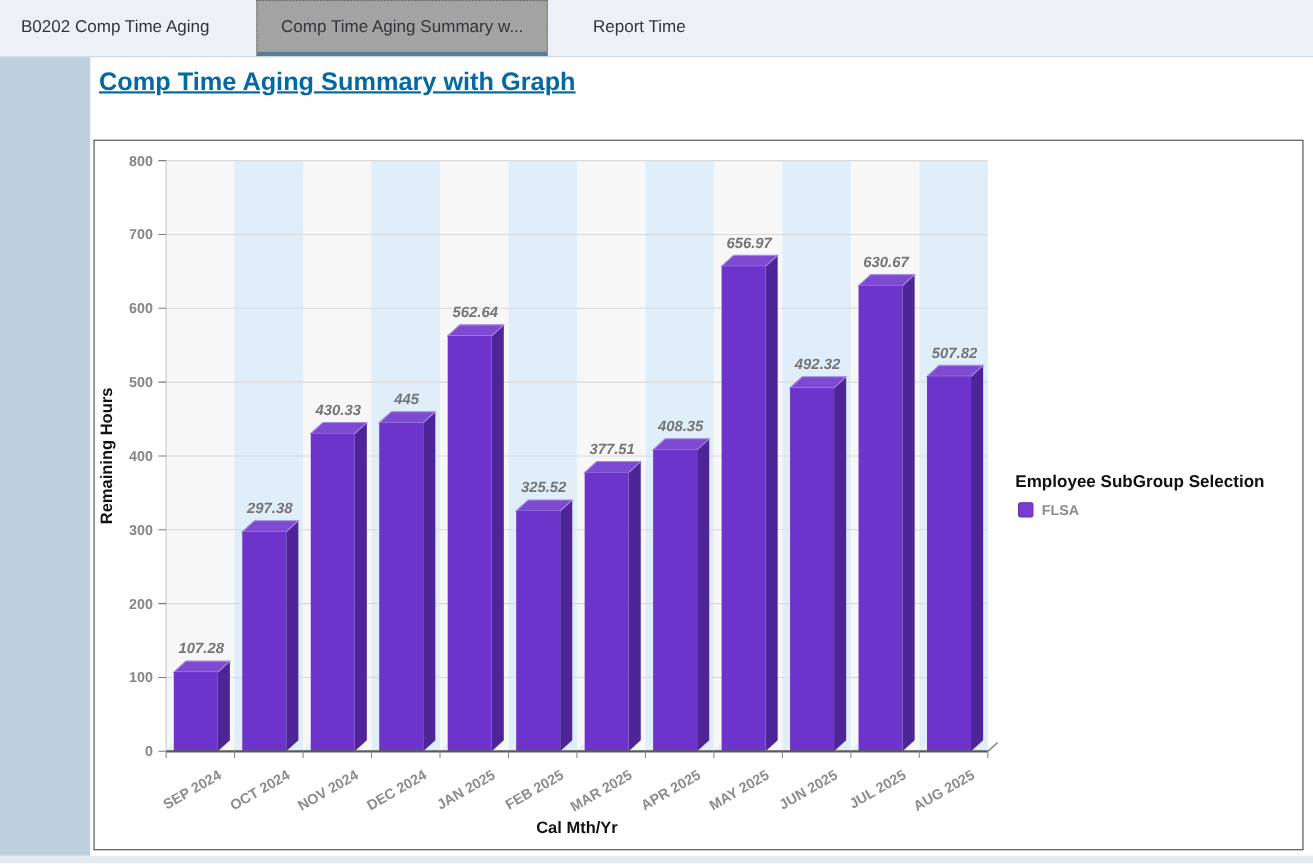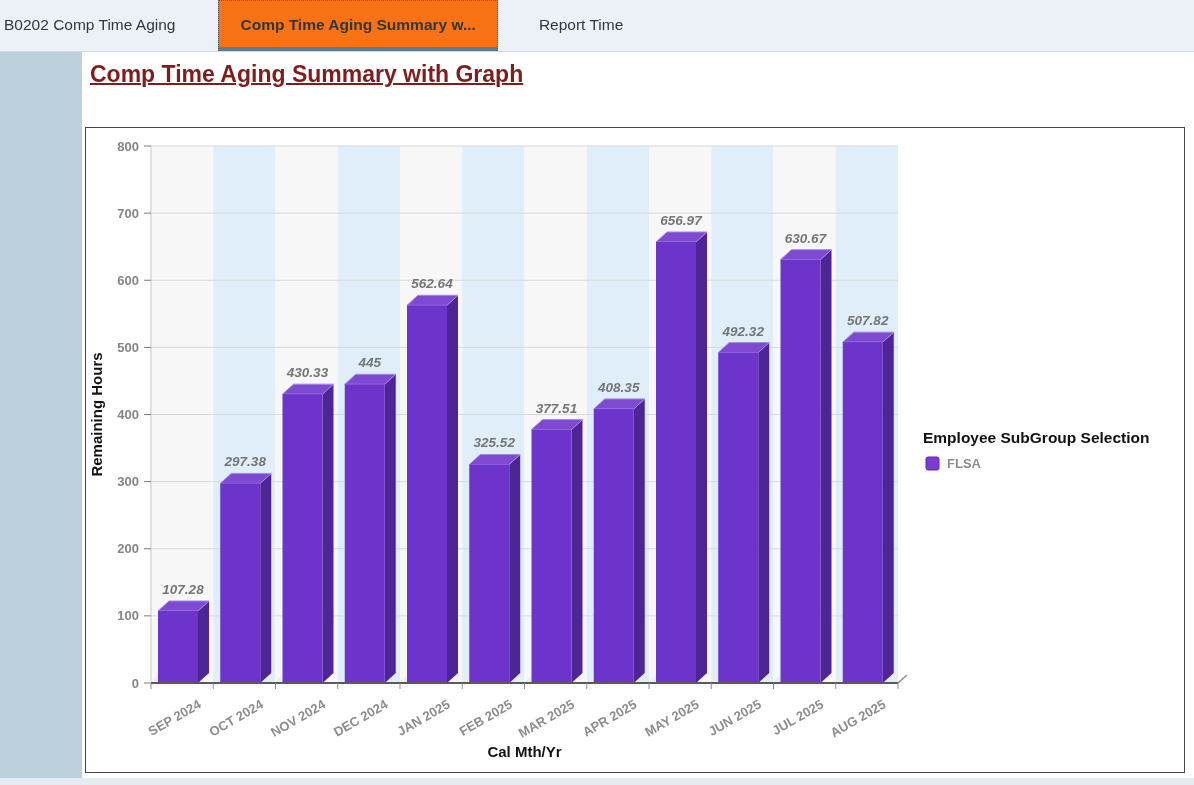--- a/index.html
+++ b/index.html
@@ -9,33 +9,33 @@
   }
   
   .tab-bar{
     display:flex;align-items:stretch;height:51px;
     background:#ebf1f6;border-bottom:1px solid #cfd9e2;
   }
   .tab{
     line-height:50px;padding:0 21px;font-size:15.5px;color:#32363a;
     cursor:pointer;white-space:nowrap;margin-right:20px;
   }
-  .tab:first-child{padding-left:4px;margin-right:22px;}
+  .tab:first-child{padding-left:19px;margin-right:22px;}
   .tab--active{
-    border:1px dotted #5a5a5a;border-bottom:none;background:#f97316;
-    box-shadow:inset 0 -4px 0 0 #567d96;line-height:48px;font-weight:bold;
+    border:1px dotted #5a5a5a;border-bottom:none;background:#a3a3a3;
+    box-shadow:inset 0 -4px 0 0 #567d96;line-height:48px;
   }
   
   .sidebar{
     position:absolute;left:0;top:52px;width:82px;bottom:7px;
     background:#bdd0dd;
   }
   .page-title{
     position:absolute;left:90px;top:61px;
-    font-size:23px;font-weight:bold;color:#7f1d1d;
+    font-size:23px;font-weight:bold;color:#0369a1;
     text-decoration:underline;text-decoration-thickness:2px;
     cursor:pointer;white-space:nowrap;
   }
   .chart-container{
     position:absolute;left:85px;top:127px;width:1098px;height:644px;
     background:#ffffff;border:1px solid #464646;
   }
   .bottom-strip{
     position:absolute;left:0;right:0;bottom:0;height:7px;background:#e5ebf1;
   }

